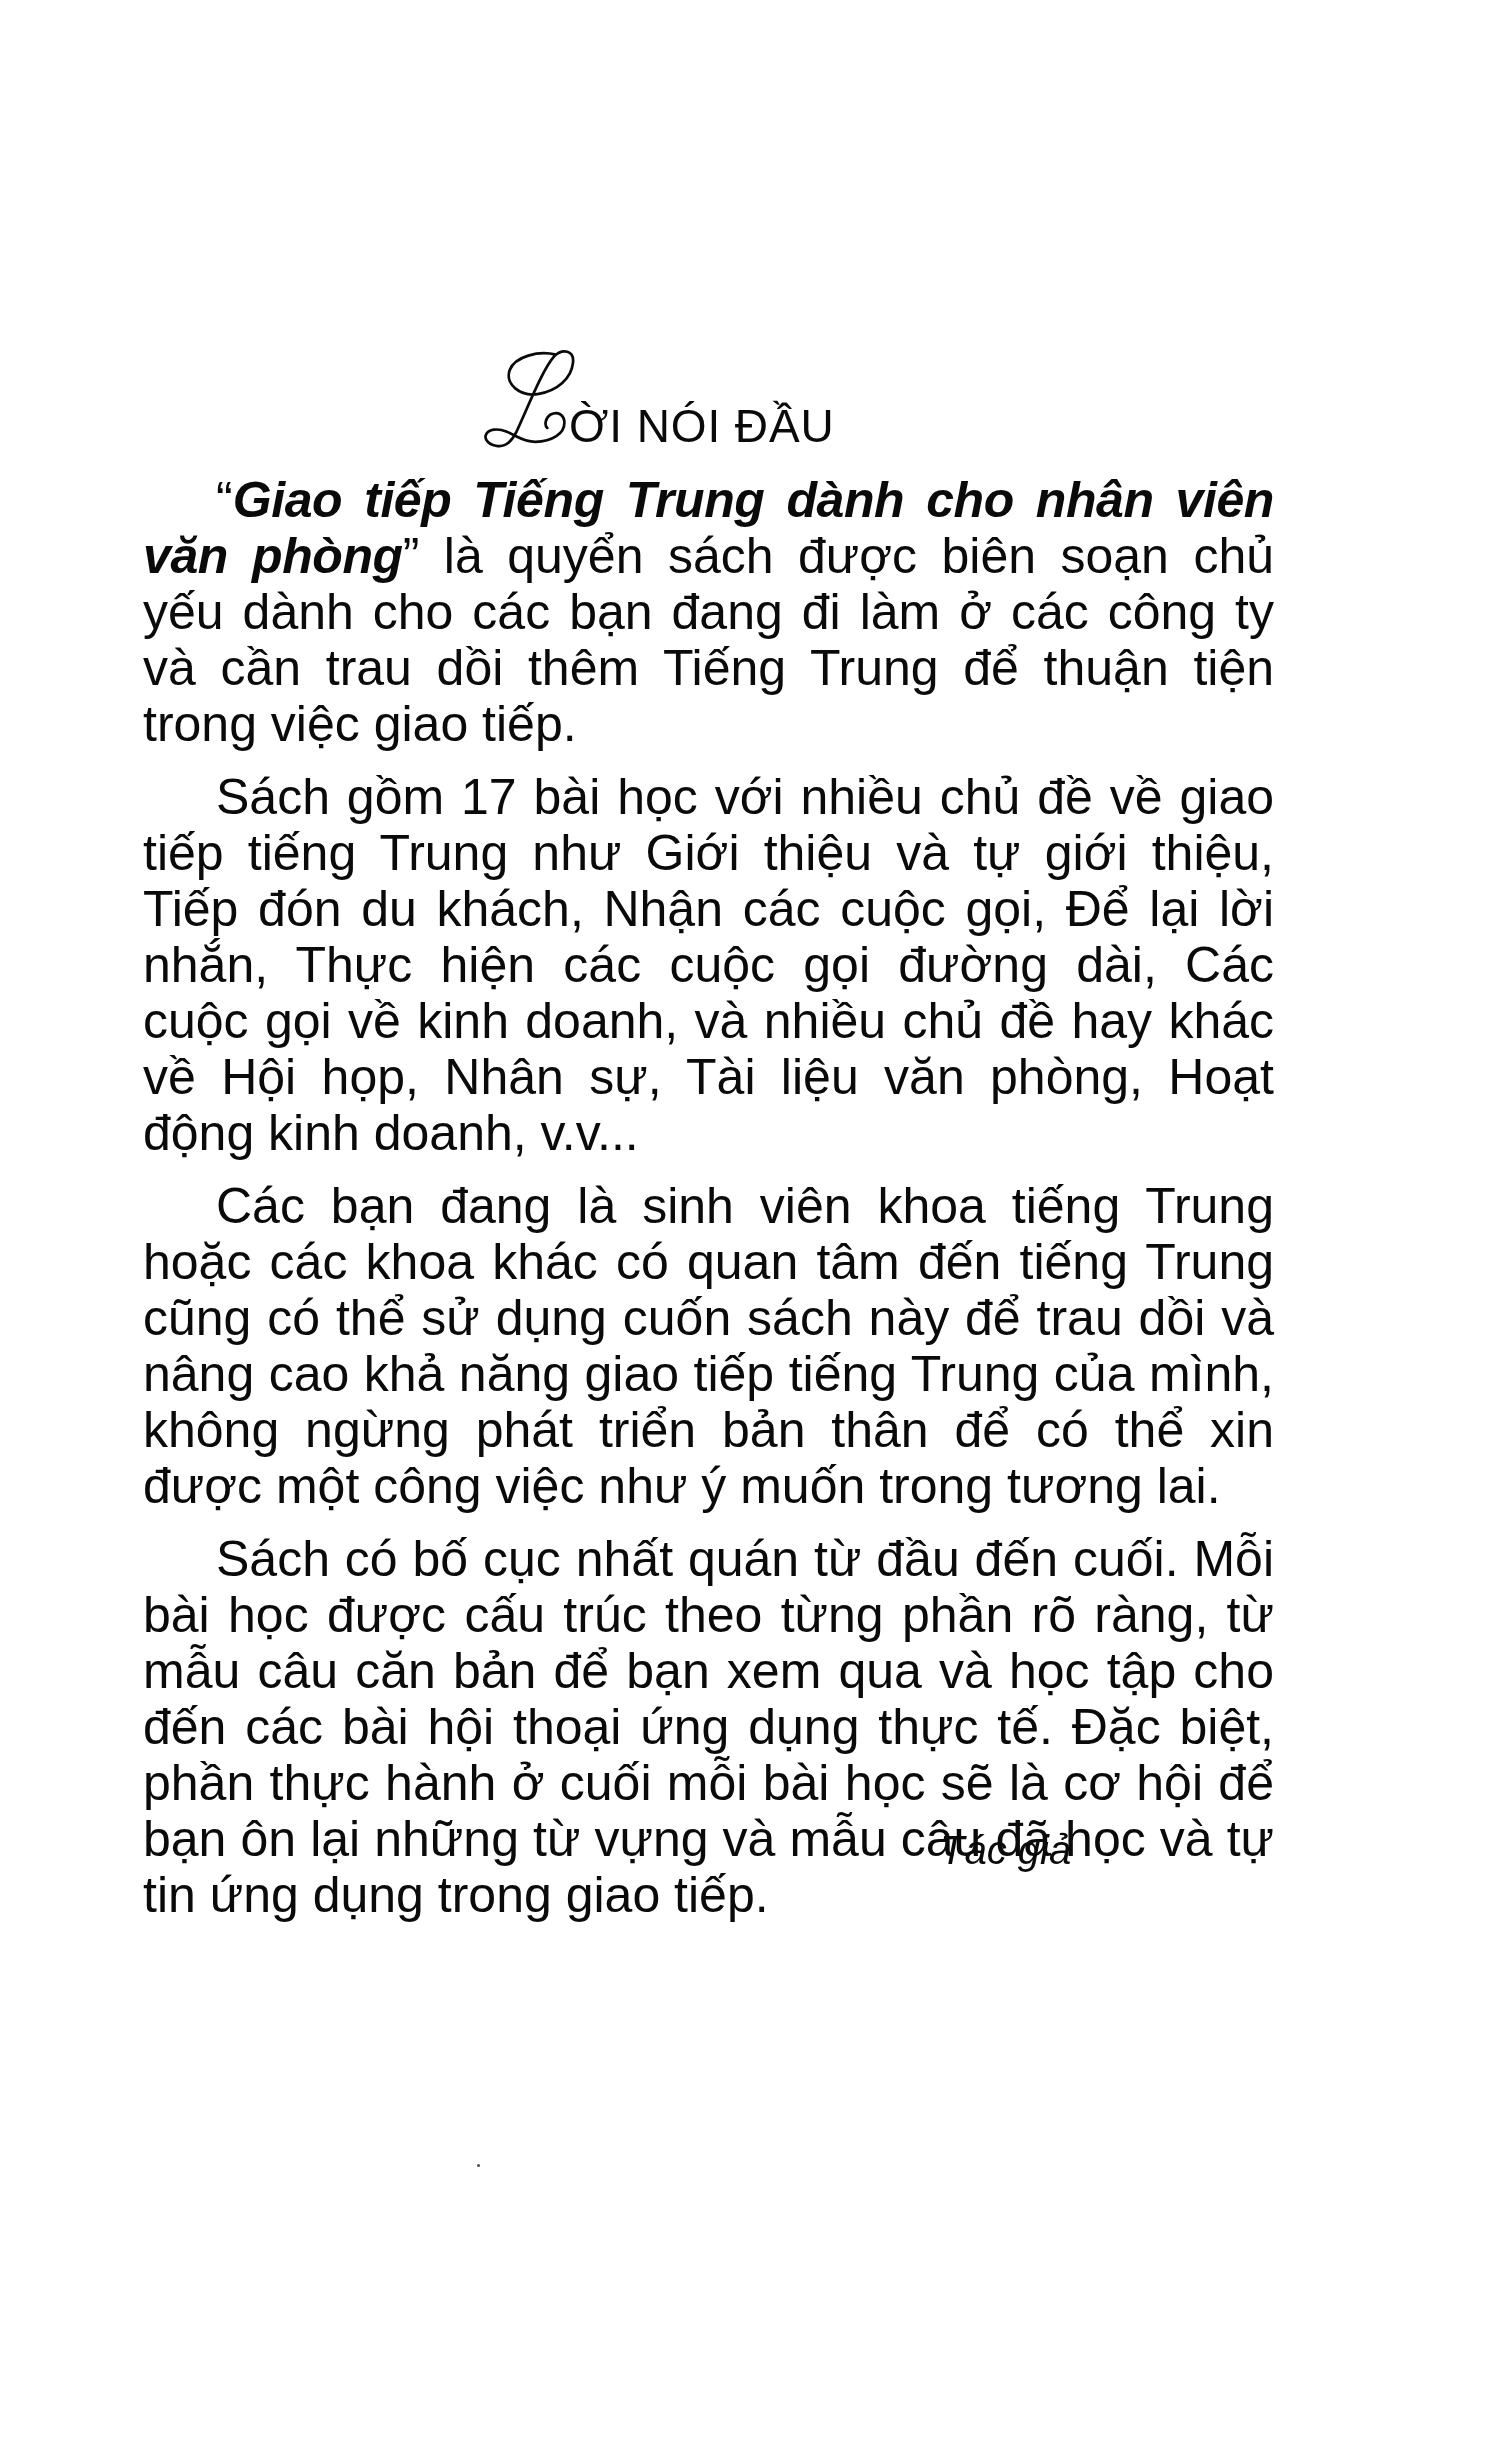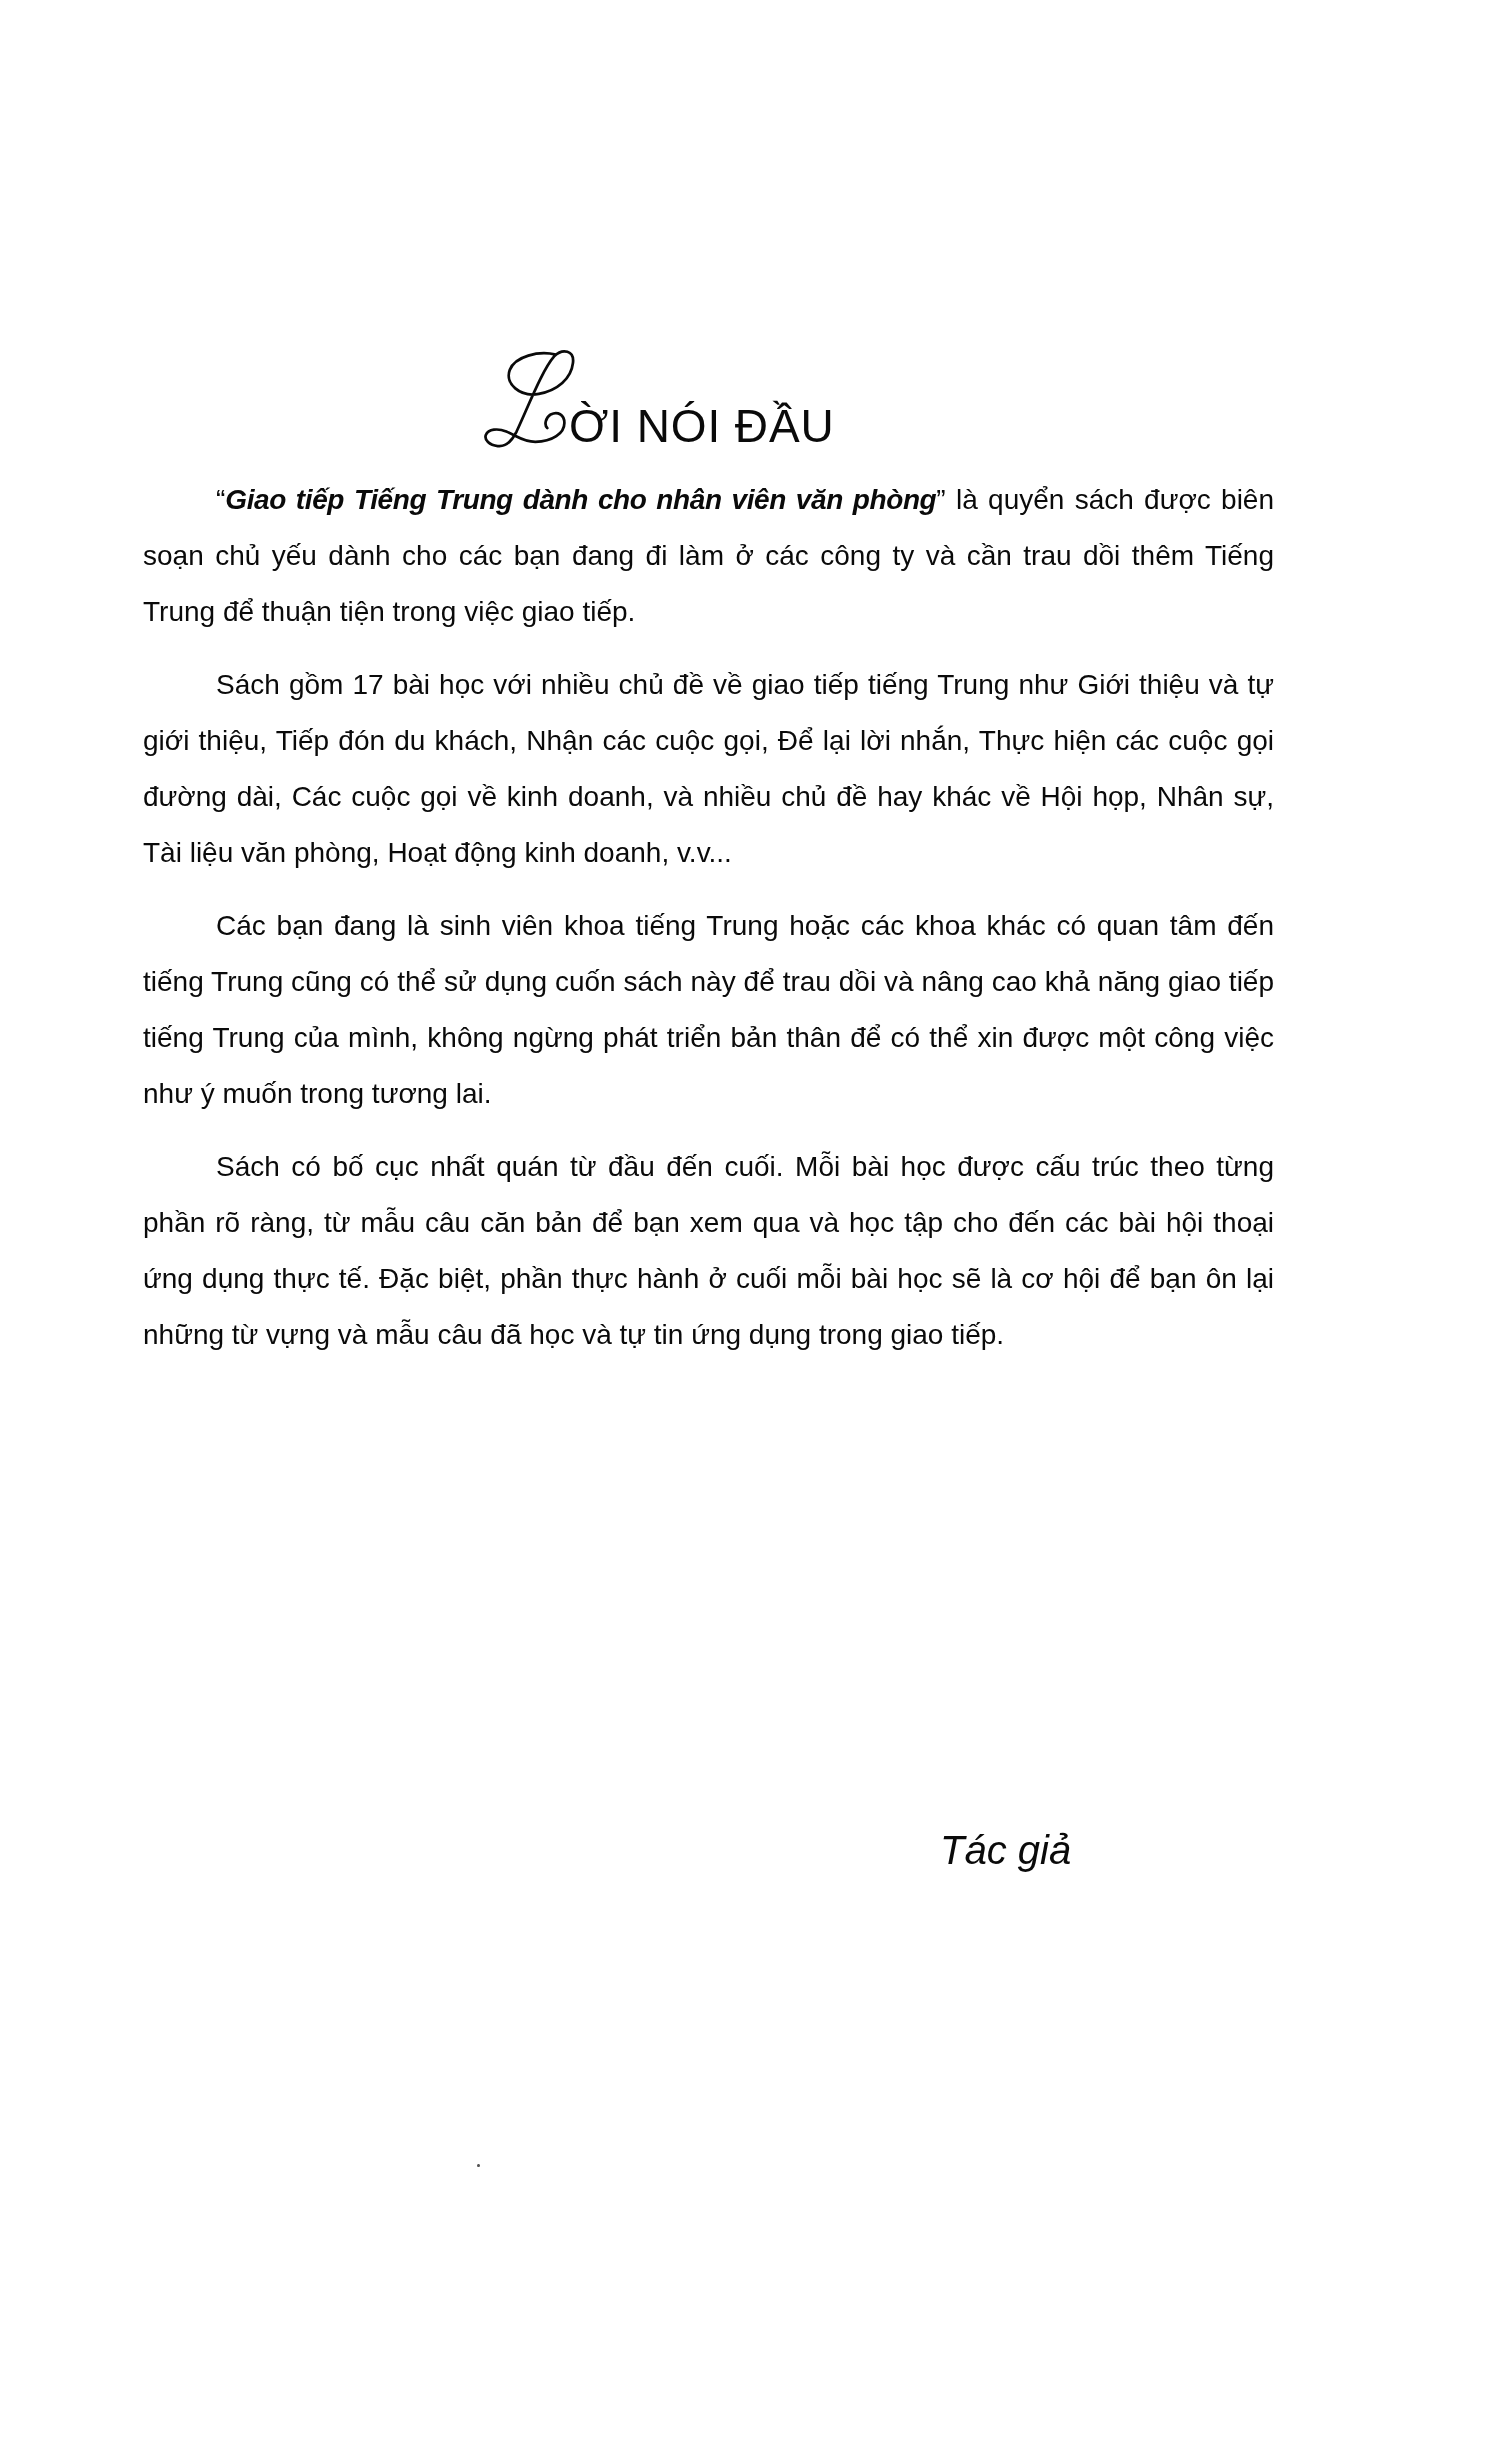--- a/index.html
+++ b/index.html
@@ -37,21 +37,21 @@
     font-size: 46px;
     line-height: 60px;
     letter-spacing: 0.9px;
     white-space: nowrap;
   }
   .body-text {
     position: absolute;
     left: 143px;
     top: 472px;
     width: 1131px;
-    font-size: 28px;
+    font-size: 50px;
     line-height: 56px;
     text-align: justify;
   }
   .body-text p {
     margin: 0 0 17px 0;
     text-indent: 73px;
   }
   .body-text p.title-para .title {
     font-weight: bold;
     font-style: italic;

